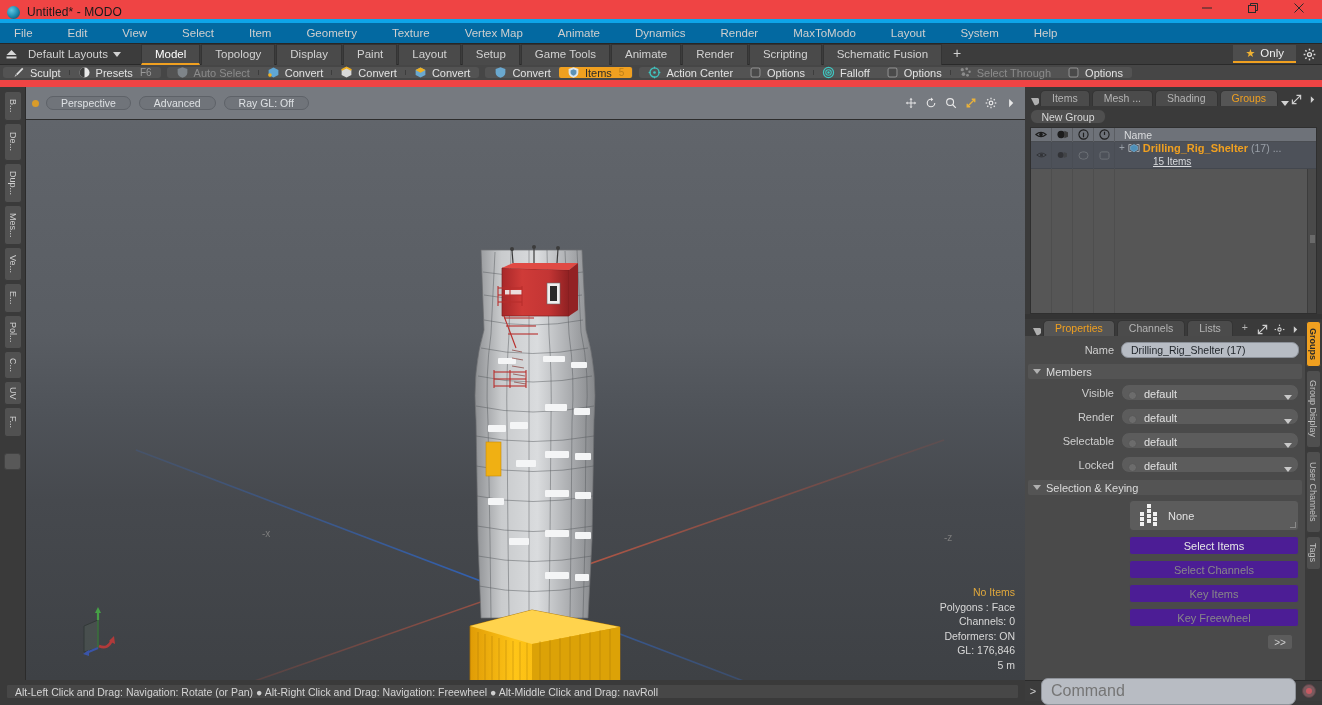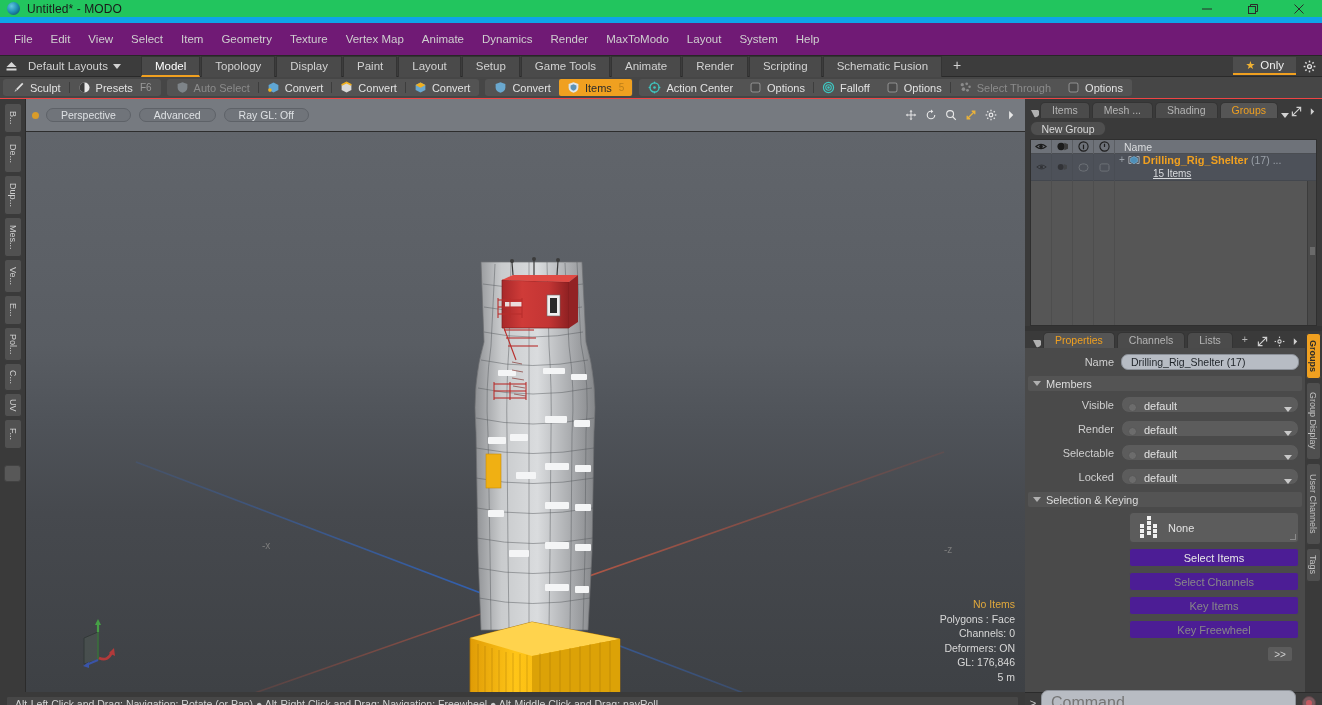--- a/index.html
+++ b/index.html
@@ -9,41 +9,41 @@
     background: #3a3a3a;
     font-family: "Liberation Sans", sans-serif;
     font-size: 11px;
     color: #c8c8c8;
     -webkit-font-smoothing: antialiased;
   }
   #app { position: relative; width: 1322px; height: 705px; }
 
   
   .titlebar {
-    height: 23px; background: #22c55e; display: flex; align-items: center;
-    border-bottom: 6px solid #0ea5e9;
+    height: 23px; background: #ef4444; display: flex; align-items: flex-end;
+    border-bottom: 4px solid #0ea5e9;
   }
   .title-logo {
     width: 13px; height: 13px; margin-left: 7px; margin-right: 7px;
     border-radius: 50%;
     background: radial-gradient(circle at 35% 32%, #63c6e0 0%, #1f8fb4 48%, #0d3f57 100%);
     flex: none;
   }
   .title-text { color: #1a1a1a; font-size: 12px; letter-spacing: .1px; }
   .title-spacer { flex: 1; }
   .win-btn {
     width: 46px; height: 23px; display: flex; align-items: center; justify-content: center;
     color: #2b2b2b;
   }
   .win-btn svg { display: block; }
 
   
   .menubar {
-    height: 33px; background: #701a75; display: flex; align-items: center;
-    padding-left: 5px; border-bottom: 1px solid #272727;
+    height: 21px; background: #0369a1; display: flex; align-items: center;
+    padding-left: 5px; border-bottom: 1px solid #272727; gap: 17px;
   }
   .menu-item {
     padding: 0 9px; height: 21px; line-height: 21px; font-size: 11.5px; color: #cfcfcf;
     white-space: nowrap;
   }
 
   
   .layoutbar {
     height: 21px; background: #3c3c3c; display: flex; align-items: center;
     border-bottom: 1px solid #2a2a2a;
@@ -66,21 +66,21 @@
   .only-btn {
     display: flex; align-items: center; gap: 5px; height: 18px; padding: 0 12px;
     background: #4d4d4d; border-bottom: 2px solid #f0a020; color: #efefef; font-size: 11.5px;
   }
   .star { color: #f0b233; font-size: 11px; }
   .gear-top { width: 26px; display:flex; align-items:center; justify-content:center; }
 
   
   .toolbar {
     height: 22px; background: #464646; display: flex; align-items: stretch;
-    border-bottom: 1px solid #ef4444;
+    border-bottom: 7px solid #ef4444;
   }
   .tgroup { display: flex; align-items: stretch; background: #535353; border-radius: 3px;
             margin: 2px 3px; padding: 0 1px; }
   .tbtn {
     display: flex; align-items: center; gap: 5px; padding: 0 8px; font-size: 11px;
     color: #e2e2e2; white-space: nowrap;
   }
   .tbtn.dim { color: #8b8b8b; }
   .tbtn.sel { background: #f0a020; color: #2b2b2b; border-radius: 2px; }
   .tbtn .keyhint { color: #9a9a9a; font-size: 10px; margin-left: 2px; }

